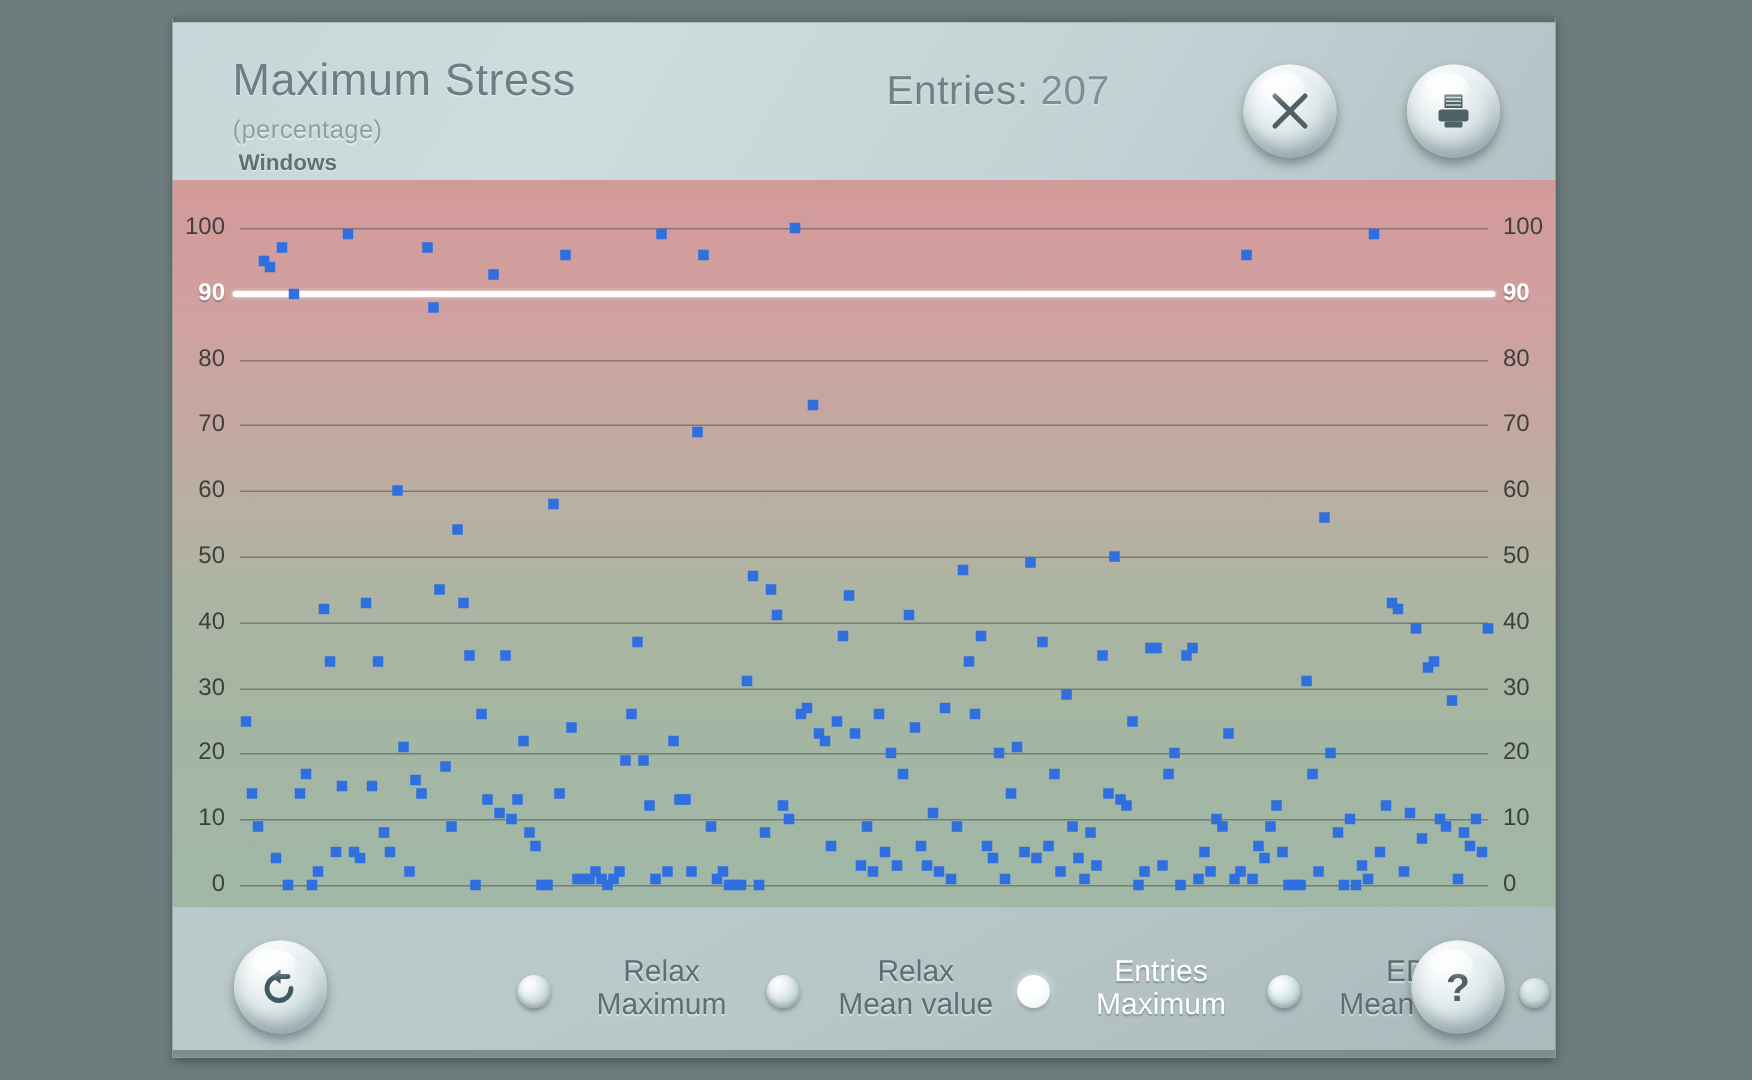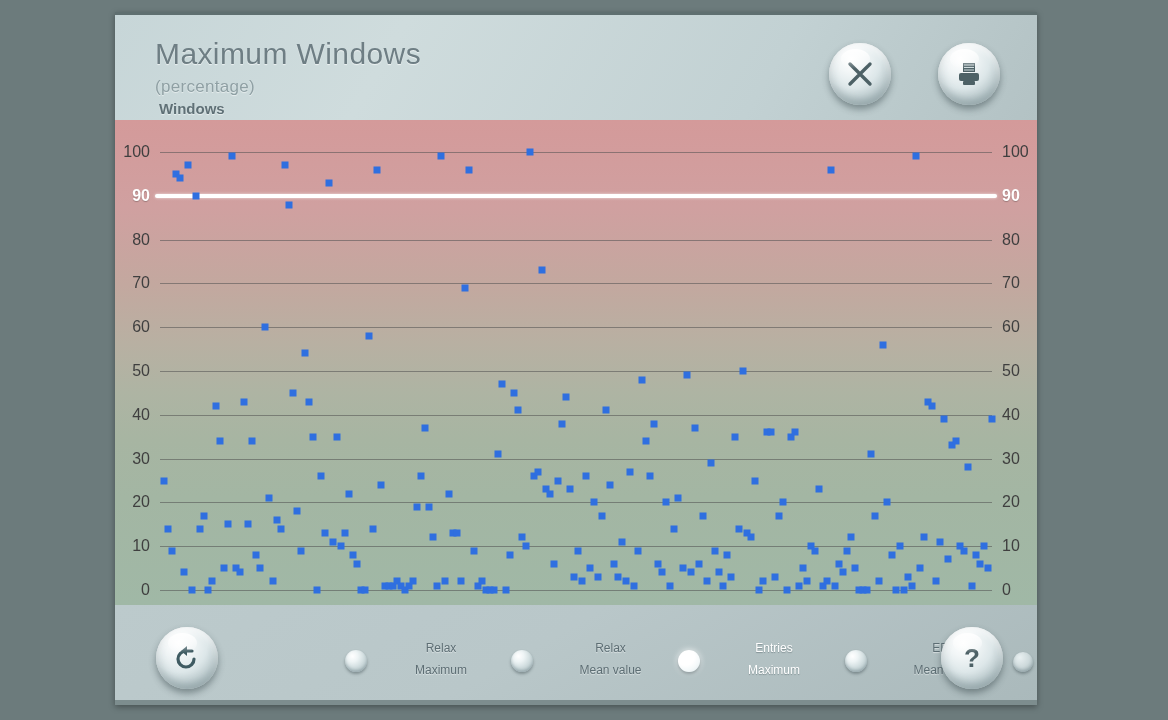--- a/index.html
+++ b/index.html
@@ -121,21 +121,21 @@
   .led.on{
     background:radial-gradient(circle at 34% 28%, #ffffff 0%, #ffffff 42%, #f4f9fa 66%, #dde8ea 100%);
     box-shadow:0 2px 3px rgba(40,55,60,.35), 0 0 6px rgba(255,255,255,.85);
   }
   .led.dim{
     width:20px;height:20px;top:47px;
     background:radial-gradient(circle at 34% 28%, #e9f0f1 0%, #cdd9db 50%, #9fb0b3 100%);
   }
   .opt{
     position:absolute;top:32px;text-align:center;
-    font-size:12px;color:#5d6e74;line-height:22px;
+    font-size:20px;color:#5d6e74;line-height:22px;
     text-shadow:0 1px 1px rgba(255,255,255,.55);
     cursor:pointer;white-space:nowrap;
   }
   .opt.active{color:#ffffff;text-shadow:0 1px 1px rgba(90,105,110,.55);}
   .opt .l1{display:block;}
   .opt .l2{display:block;}
 
   
   .wm{
     position:absolute;left:895px;top:616px;width:260px;
@@ -145,23 +145,27 @@
   .wm .wm1{font-size:21px;line-height:26px;white-space:nowrap;}
   .wm .wm2{font-size:13px;line-height:18px;white-space:nowrap;}
 </style>
 </head>
 <body>
 
 <div class="screen">
   <div class="window">
 
     <div class="header">
-      <div class="title">Maximum Windows</div>
+      <div class="title">Maximum Stress</div>
       <div class="subtitle">(percentage)</div>
       <div class="username">Windows</div>
+      <div class="entries">
+        <span>Entries:</span>
+        <span class="num">207</span>
+      </div>
 
       <div class="orb orb-close">
         <svg width="30" height="30" viewBox="0 0 30 30">
           <path d="M5 5 L25 25 M25 5 L5 25" stroke="#4d6166" stroke-width="3.4" stroke-linecap="round"></path>
         </svg>
       </div>
       <div class="orb orb-print">
         <svg width="28" height="28" viewBox="0 0 28 28">
           <rect x="8" y="3" width="12" height="9" fill="#4d6166"></rect>
           <rect x="9" y="4.5" width="10" height="1" fill="#cfdcde"></rect>

